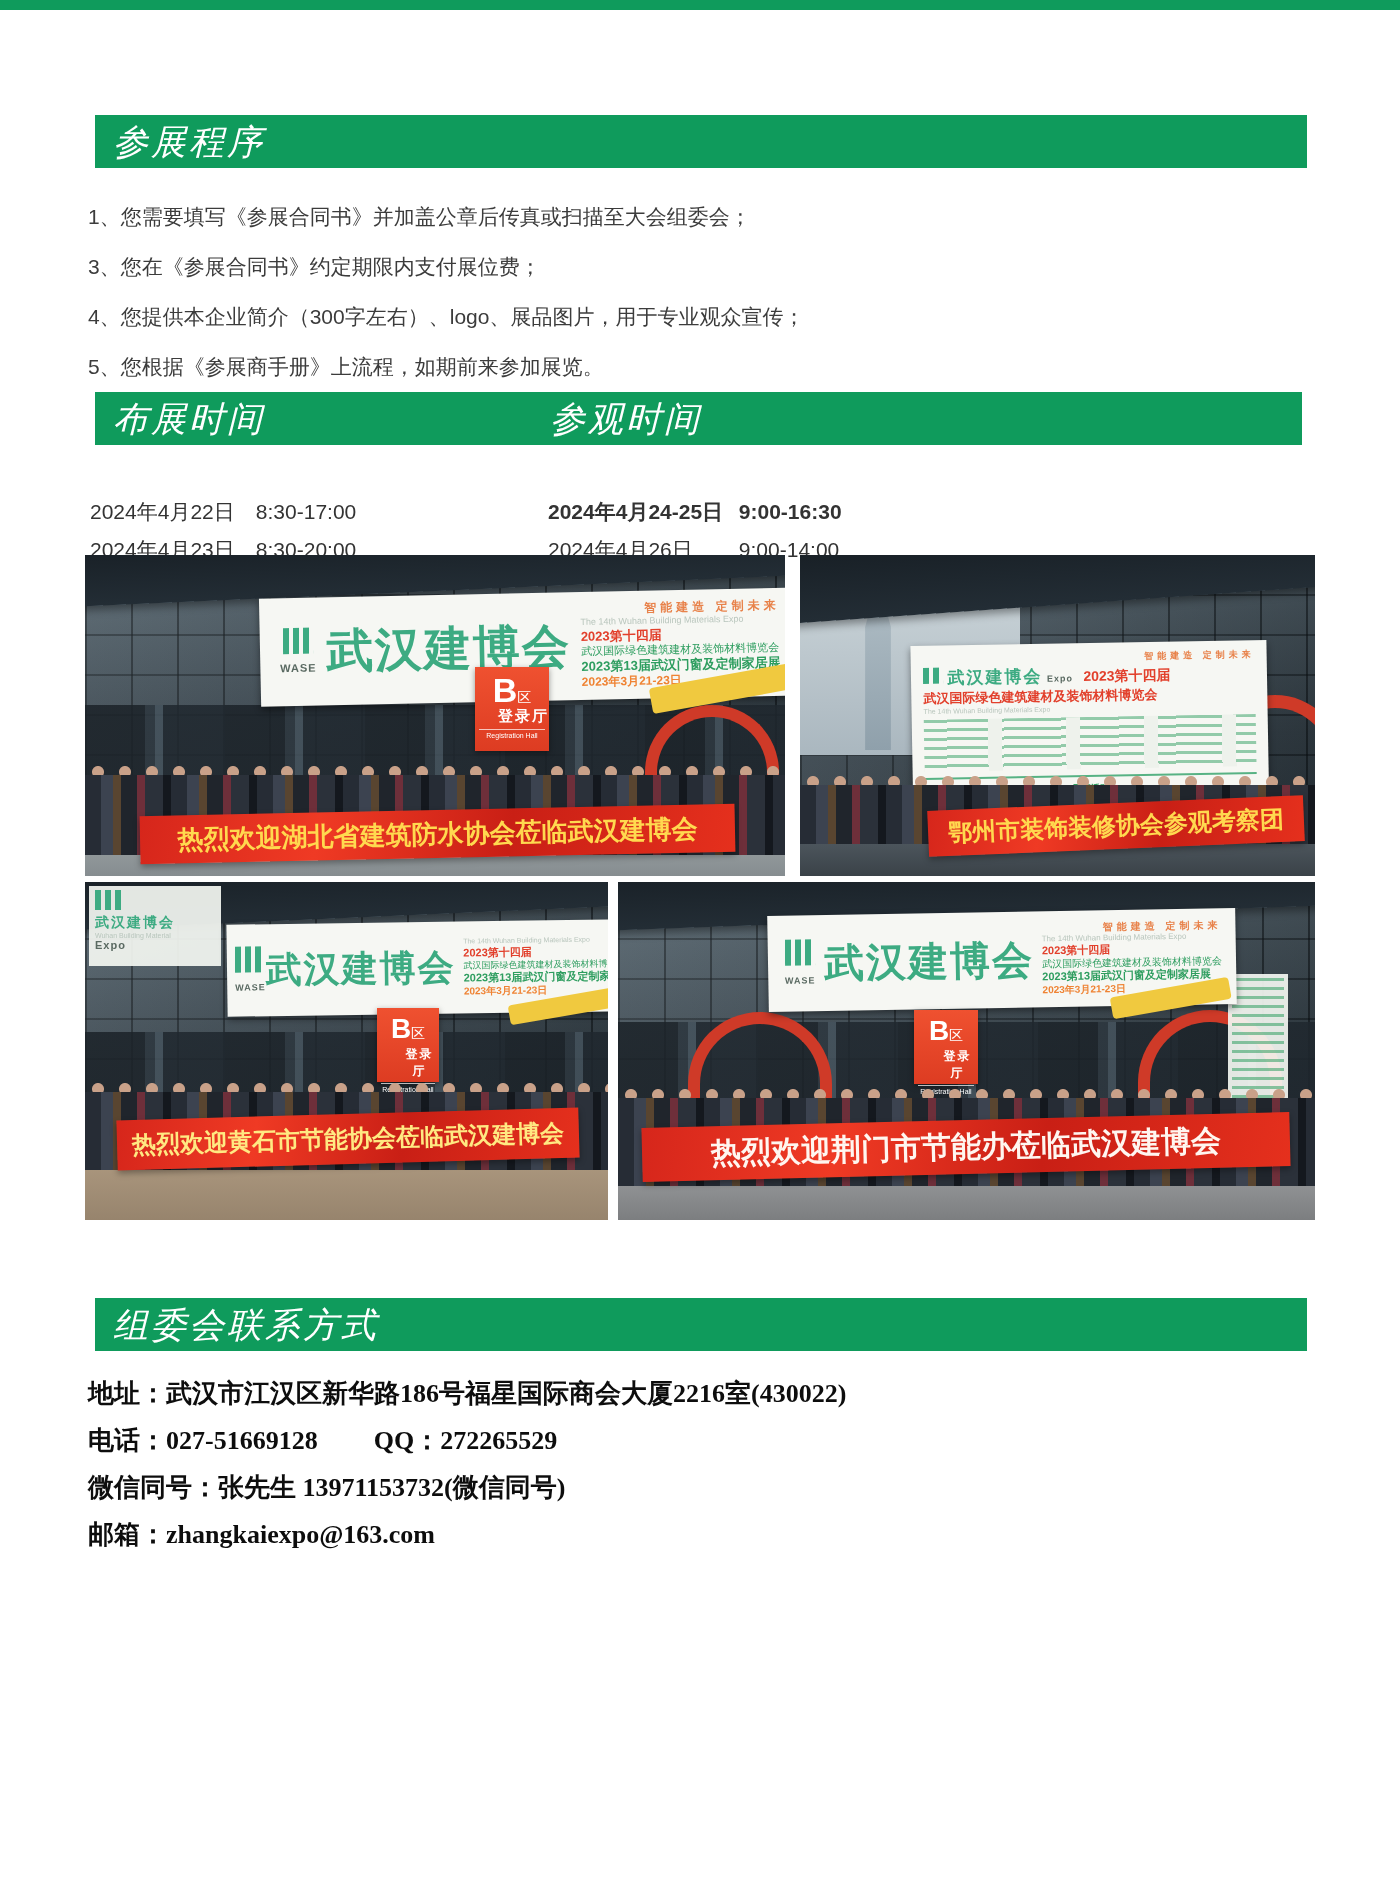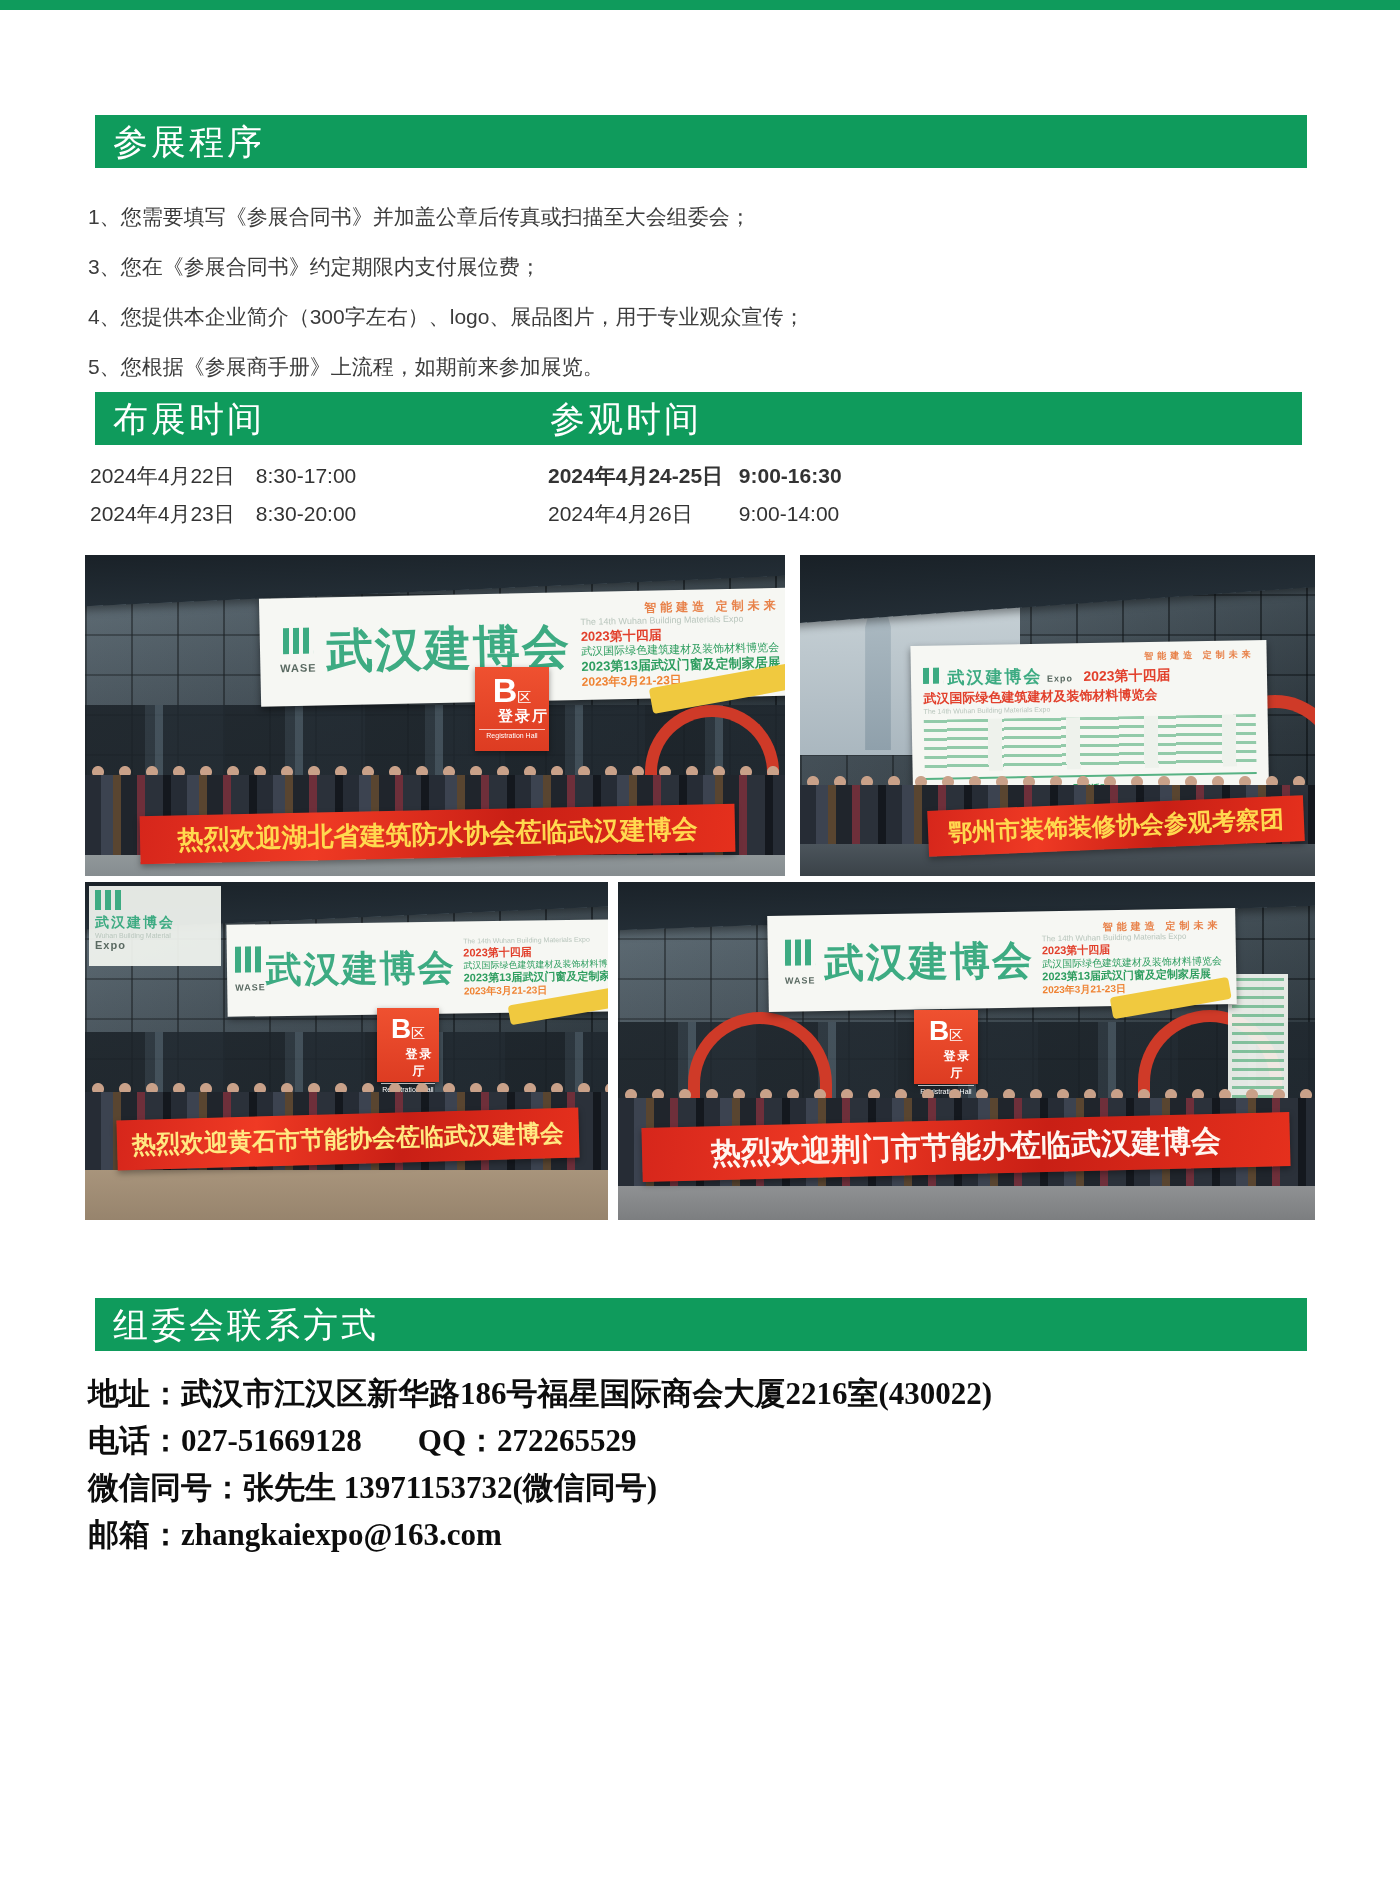--- a/index.html
+++ b/index.html
@@ -2,31 +2,31 @@
 <html><head>
 <meta charset="utf-8">
 <style>
   html,body{margin:0;padding:0;background:#fff;}
   #page{position:relative;width:1400px;height:1900px;background:#ffffff;overflow:hidden;
         font-family:"Liberation Sans","DejaVu Sans",sans-serif;}
   .abs{position:absolute;}
   
   .top-strip{left:0;top:0;width:1400px;height:10px;background:#0f9b5c;}
   .sec-bar{background:#0f9b5c;color:#fff;font-size:35px;letter-spacing:3px;
-           line-height:53px;height:53px;white-space:nowrap;}
+           line-height:53px;height:53px;white-space:nowrap;font-style:italic;}
   .sec-bar .pad{padding-left:18px;}
   #bar-procedure{left:95px;top:115px;width:1212px;}
   #bar-schedule{left:95px;top:392px;width:1207px;}
   #bar-contact{left:95px;top:1298px;width:1212px;}
   #visit-title{position:absolute;left:455px;top:0;}
   
   .proc-list{left:88px;top:192px;width:1220px;color:#3c3c3c;font-size:21px;}
   .proc-list div{height:50px;line-height:50px;white-space:nowrap;}
   
-  .sched{color:#333;font-size:21px;white-space:nowrap;}
+  .sched{color:#333;font-size:21px;white-space:nowrap;margin-top:36px;}
   .sched .d{display:inline-block;}
   #setup-r1{left:90px;top:462px;} #setup-r2{left:90px;top:500px;}
   #visit-r1{left:548px;top:462px;font-weight:bold;} #visit-r2{left:548px;top:500px;}
   .sched .d{width:160px;} #visit-r1 .d,#visit-r2 .d{width:185px;}
   
   .photo{overflow:hidden;background:
      linear-gradient(115deg,rgba(255,255,255,.10),rgba(0,0,0,.28)),
      repeating-linear-gradient(90deg,rgba(8,14,18,.55) 0 2px,transparent 2px 46px),
      repeating-linear-gradient(0deg,rgba(8,14,18,.45) 0 2px,transparent 2px 40px),
      linear-gradient(#53636d,#37444d 55%,#2e3a42);}
@@ -72,21 +72,21 @@
   .arch{border:12px solid #cf3a28;border-bottom:none;border-radius:120px 120px 0 0;}
   .tower{background:linear-gradient(#aebcc4,#8fa0ab);clip-path:polygon(38% 0,62% 0,78% 18%,78% 100%,22% 100%,22% 18%);}
   .fineprint{background:repeating-linear-gradient(180deg,rgba(47,158,96,.55) 0 3px,transparent 3px 9px);}
   .fineprint.cols{background:
      repeating-linear-gradient(90deg,transparent 0 64px,#eef2ec 64px 78px),
      repeating-linear-gradient(180deg,rgba(47,158,96,.5) 0 3px,transparent 3px 9px);}
   .divider-grn{border-top:2px solid #57b284;}
   .corner-sign{background:rgba(244,247,242,.92);}
   
   .contact{left:88px;top:1370px;width:1220px;color:#0d0d0d;
-    font-family:"Liberation Serif","DejaVu Serif",serif;font-weight:bold;font-size:31px;}
+    font-family:"Liberation Serif","DejaVu Serif",serif;font-weight:bold;font-size:26px;}
   .contact .line{height:47px;line-height:47px;white-space:nowrap;}
   .contact .gap{display:inline-block;width:56px;}
 </style>
 </head>
 <body>
 
 <div id="page">
 
   <div class="abs top-strip"></div>
 

